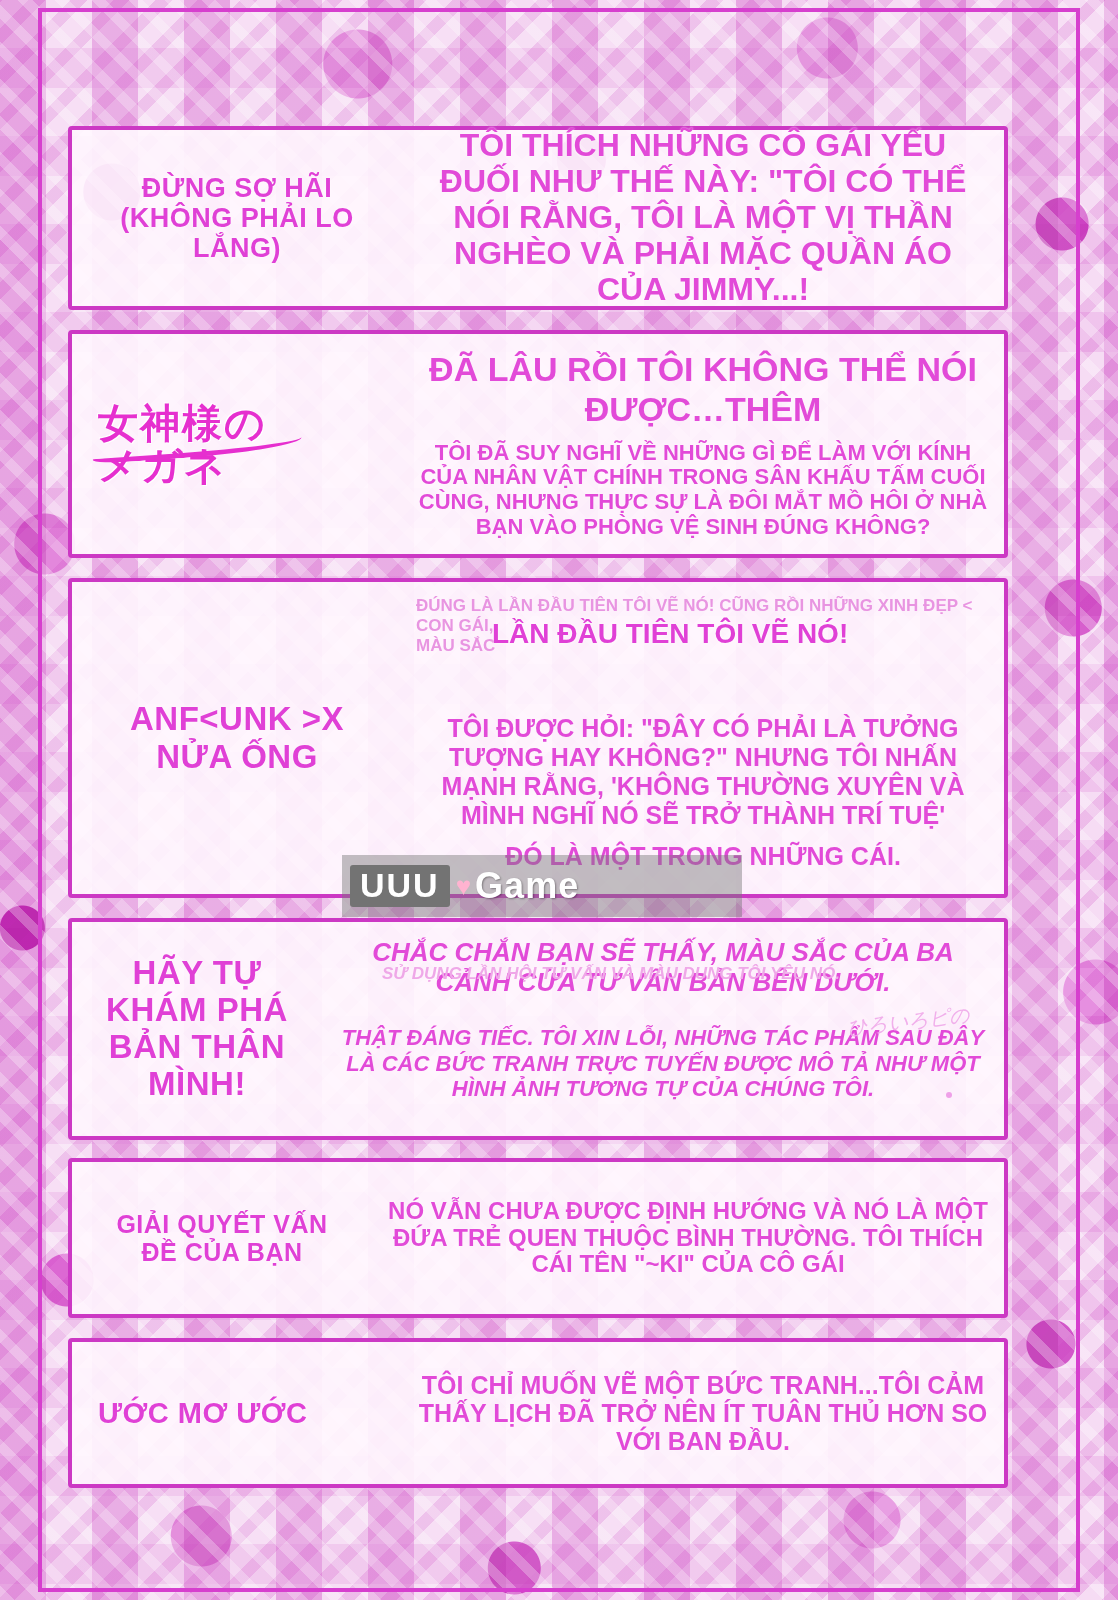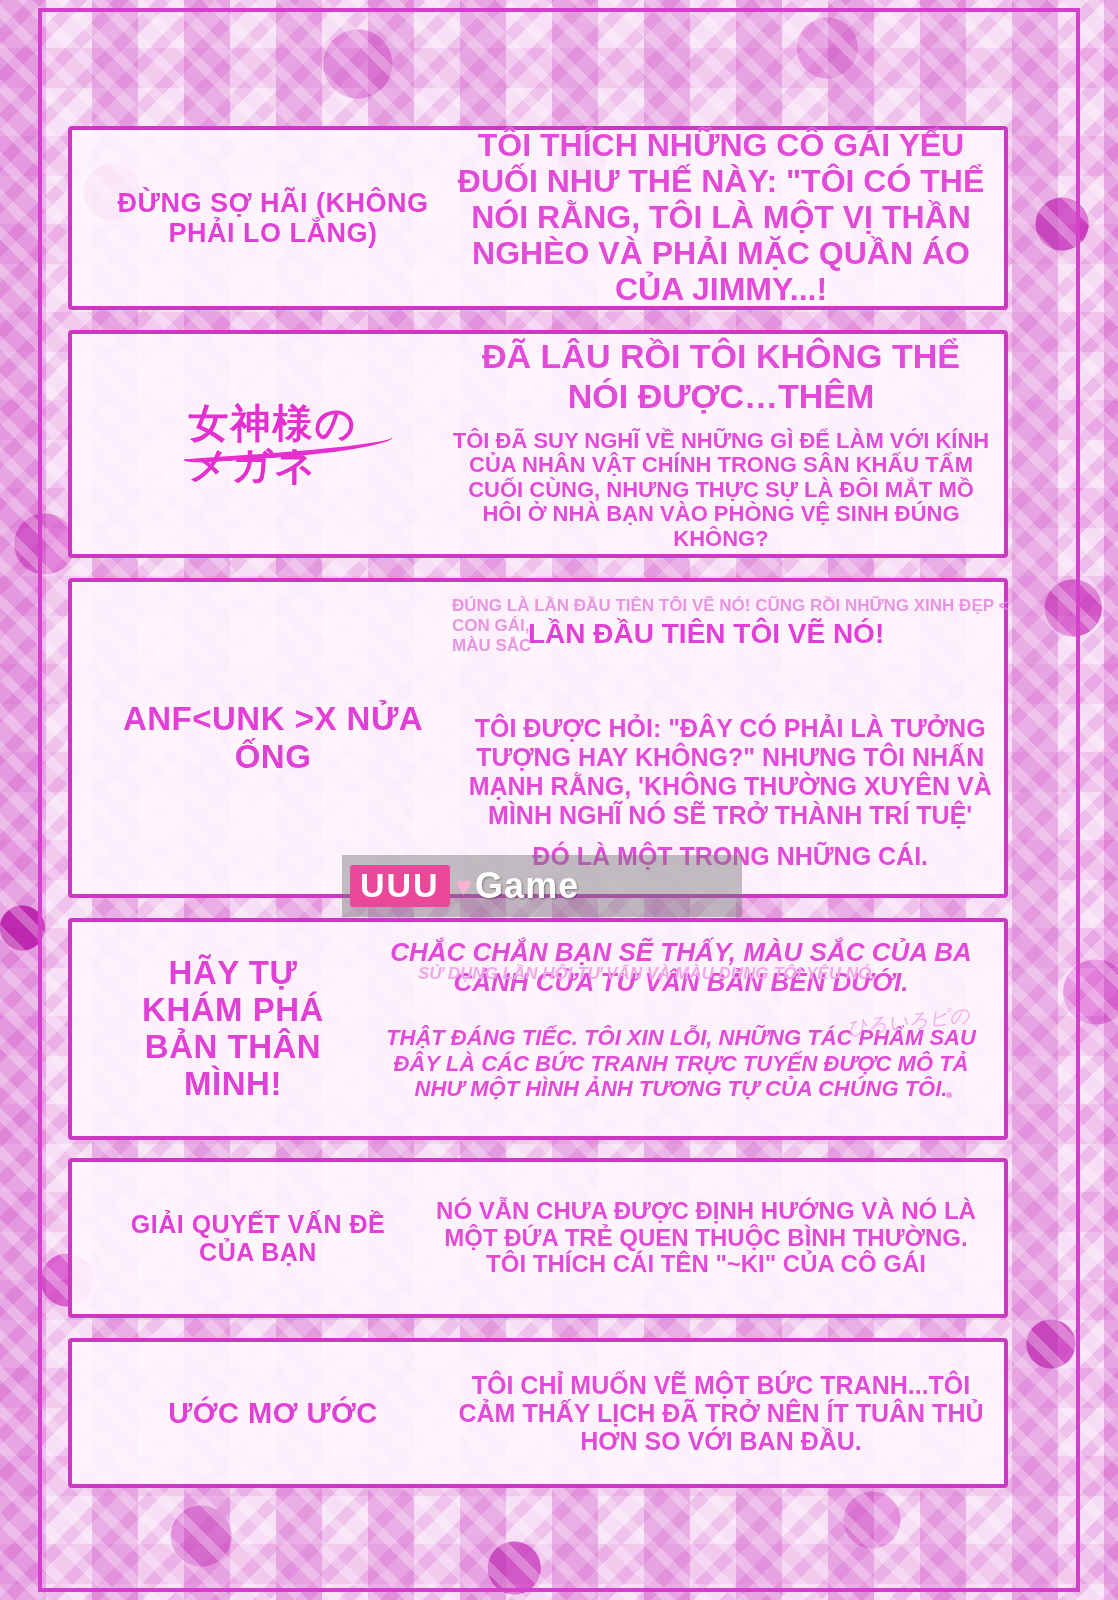--- a/index.html
+++ b/index.html
@@ -84,25 +84,24 @@
     border-radius: 4px;
     background: rgba(255,247,254,0.90);
     display: flex;
     flex-direction: row;
   }
   .panel .left {
     width: 330px;
     flex: 0 0 330px;
     display: flex;
     align-items: center;
-    justify-content: center;
-    text-align: center;
-    padding: 6px 8px;
-    box-sizing: border-box;
-    margin-left: 36px;
+    justify-content: flex-start;
+    text-align: center;
+    padding: 6px 26px;
+    box-sizing: border-box;
   }
   .panel .right {
     flex: 1 1 auto;
     display: flex;
     flex-direction: column;
     align-items: center;
     justify-content: center;
     text-align: center;
     padding: 6px 14px;
     box-sizing: border-box;
@@ -258,21 +257,21 @@
     top: 855px;
     width: 400px;
     height: 62px;
     display: flex;
     align-items: center;
     background: rgba(120,120,120,0.45);
     padding: 2px 8px;
     box-sizing: border-box;
   }
   #watermark .wm-box {
-    background: #ec4899;
+    background: #737373;
     color: #ffffff;
     font-weight: 700;
     font-size: 34px;
     letter-spacing: 2px;
     padding: 2px 10px;
     border-radius: 3px;
     line-height: 1.1;
   }
   #watermark .wm-heart {
     color: #ffb3d0;

